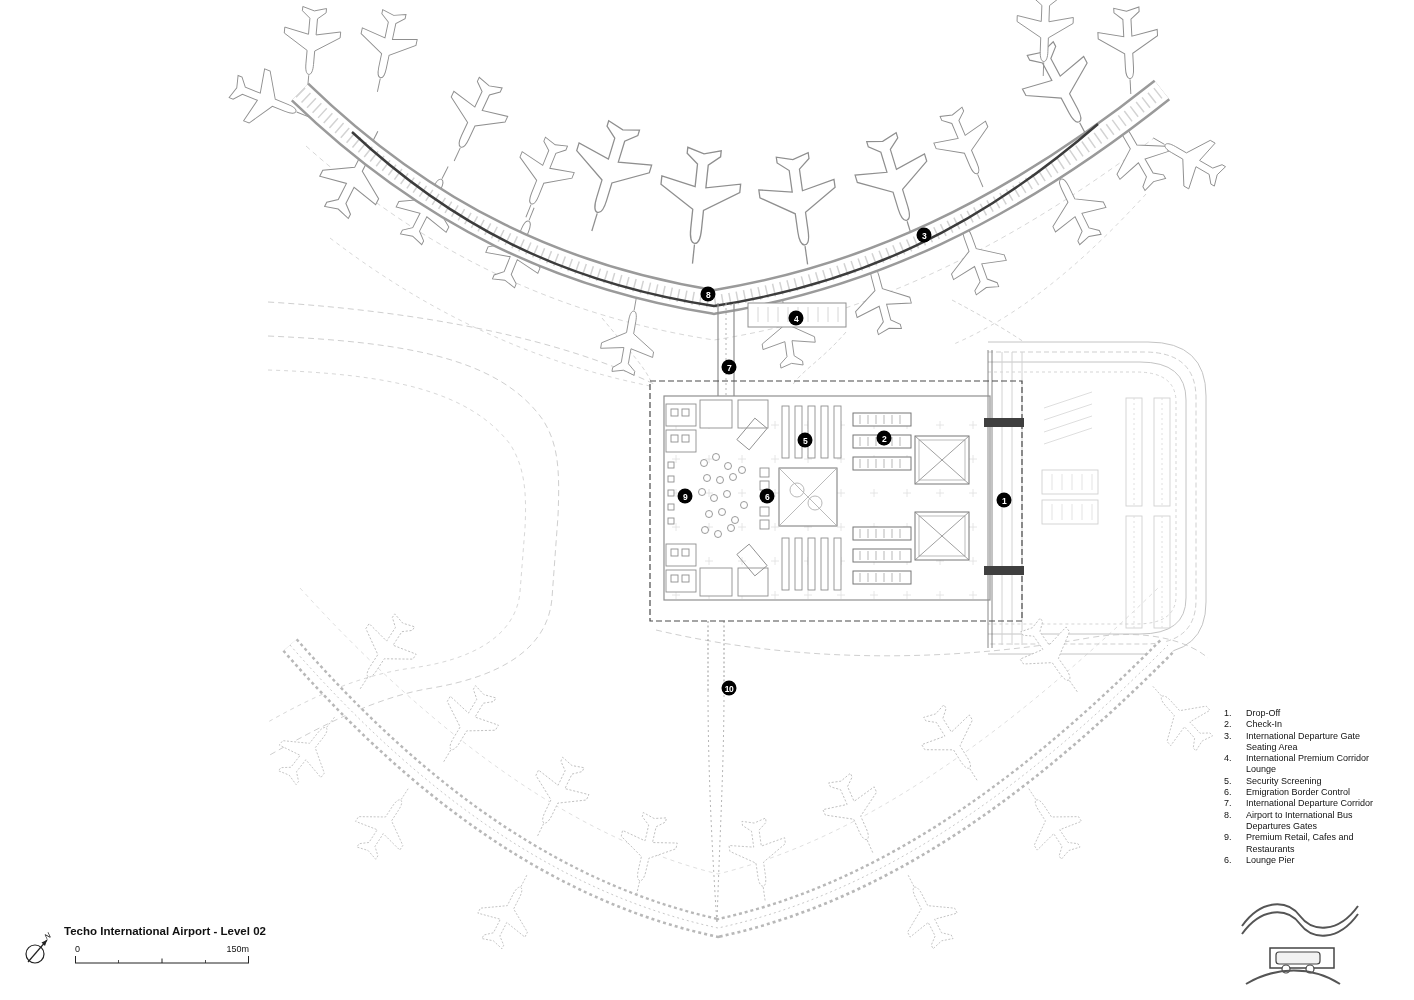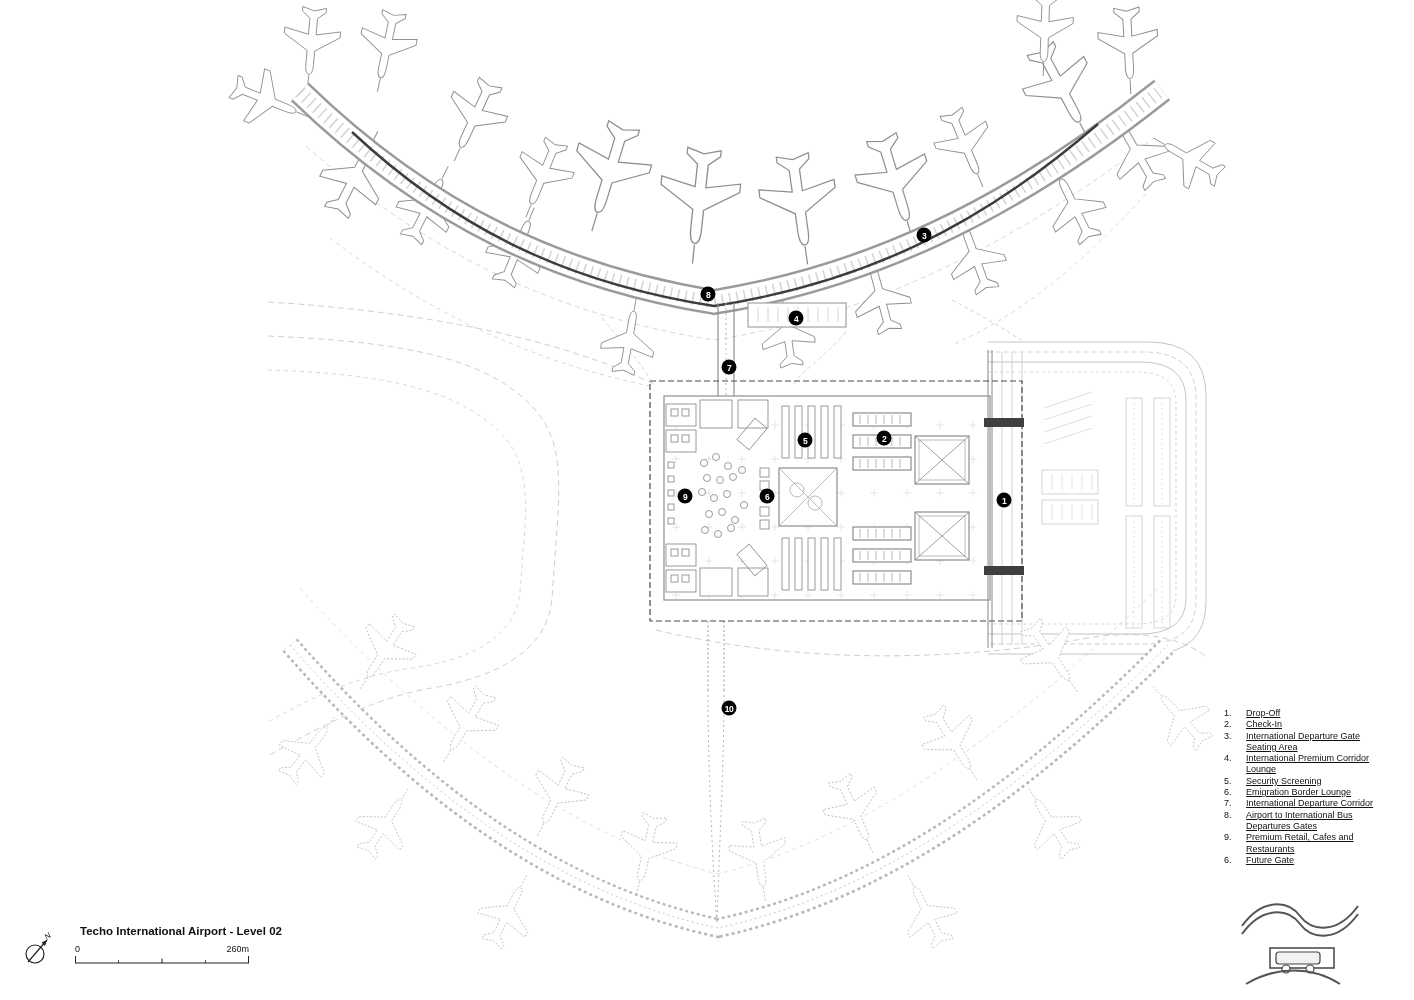--- a/index.html
+++ b/index.html
@@ -10,23 +10,23 @@
   .ac{fill:#ffffff;stroke:#8f8f8f;stroke-width:1.1;}
   .acd{fill:#ffffff;stroke:#bdbdbd;stroke-width:1;stroke-dasharray:2.5 2;}
   
   .marker{position:absolute;width:15px;height:15px;background:#000;border-radius:50%;
           color:#fff;font-size:8.5px;font-weight:bold;display:flex;align-items:center;
           justify-content:center;transform:translate(-50%,-50%);letter-spacing:-0.5px;}
   
   .legend{position:absolute;left:1224px;top:708px;width:172px;font-size:9px;line-height:11.3px;}
   .lrow{display:flex;}
   .lnum{width:22px;flex:none;}
-  .llab{white-space:pre-line;flex:1;text-decoration:underline;}
+  .llab{white-space:pre-line;flex:1;}
   
-  .title{position:absolute;left:80px;top:925px;font-size:11.5px;font-weight:bold;}
+  .title{position:absolute;left:64px;top:925px;font-size:11.5px;font-weight:bold;}
   .scalebar{position:absolute;left:75px;top:944px;width:174px;font-size:9px;}
   .scalebar .labels{display:flex;justify-content:space-between;margin-bottom:1px;}
   .compass{position:absolute;left:20px;top:930px;}
   .vignette{position:absolute;left:1236px;top:892px;}
 </style>
 </head>
 <body>
 
 <div class="canvas">
 
@@ -258,21 +258,21 @@
 
   <div class="marker" style="left:1004px;top:500px">1</div>
   <div class="marker" style="left:884px;top:438px">2</div>
   <div class="marker" style="left:924px;top:235px">3</div>
   <div class="marker" style="left:796px;top:318px">4</div>
   <div class="marker" style="left:805px;top:440px">5</div>
   <div class="marker" style="left:767px;top:496px">6</div>
   <div class="marker" style="left:729px;top:367px">7</div>
   <div class="marker" style="left:708px;top:294px">8</div>
   <div class="marker" style="left:685px;top:496px">9</div>
-  <div class="marker" style="left:729px;top:708px">10</div>
+  <div class="marker" style="left:729px;top:688px">10</div>
 
   <div class="legend">
     <div class="lrow">
         <span class="lnum">1.</span>
         <span class="llab">Drop-Off</span>
       </div>
     <div class="lrow">
         <span class="lnum">2.</span>
         <span class="llab">Check-In</span>
       </div>
@@ -285,54 +285,54 @@
         <span class="lnum">4.</span>
         <span class="llab">International Premium Corridor
 Lounge</span>
       </div>
     <div class="lrow">
         <span class="lnum">5.</span>
         <span class="llab">Security Screening</span>
       </div>
     <div class="lrow">
         <span class="lnum">6.</span>
-        <span class="llab">Emigration Border Lounge</span>
+        <span class="llab">Emigration Border Control</span>
       </div>
     <div class="lrow">
         <span class="lnum">7.</span>
         <span class="llab">International Departure Corridor</span>
       </div>
     <div class="lrow">
         <span class="lnum">8.</span>
         <span class="llab">Airport to International Bus
 Departures Gates</span>
       </div>
     <div class="lrow">
         <span class="lnum">9.</span>
         <span class="llab">Premium Retail, Cafes and Restaurants</span>
       </div>
     <div class="lrow">
         <span class="lnum">6.</span>
-        <span class="llab">Future Gate</span>
+        <span class="llab">Lounge Pier</span>
       </div>
   </div>
 
   <svg class="compass" width="40" height="42" viewBox="0 0 40 42">
     <circle cx="15" cy="24" r="9" fill="none" stroke="#222222" stroke-width="1.2"></circle>
     <line x1="8" y1="32" x2="27" y2="10" stroke="#222222" stroke-width="1.2"></line>
     <path d="M 27 10 L 21.5 12.5 L 25 16 Z" fill="#222222"></path>
     <text x="27" y="10" font-size="8" font-style="italic" fill="#222222" transform="rotate(-38 27 10)">N</text>
   </svg>
 
   <div class="title">Techo International Airport  - Level 02</div>
 
   <div class="scalebar">
     <div class="labels">
       <span>0</span>
-      <span>260m</span>
+      <span>150m</span>
     </div>
     <svg width="174" height="9" viewBox="0 0 174 9">
       <line x1="0" y1="8" x2="174" y2="8" stroke="#222222" stroke-width="1"></line>
       <line x1="0.5" y1="8" x2="0.5" y2="1" stroke="#222222" stroke-width="1"></line>
       <line x1="87" y1="8" x2="87" y2="3.5" stroke="#222222" stroke-width="1"></line>
       <line x1="173.5" y1="8" x2="173.5" y2="1" stroke="#222222" stroke-width="1"></line>
       <line x1="43.5" y1="8" x2="43.5" y2="5" stroke="#222222" stroke-width="0.8"></line>
       <line x1="130.5" y1="8" x2="130.5" y2="5" stroke="#222222" stroke-width="0.8"></line>
     </svg>
   </div>

